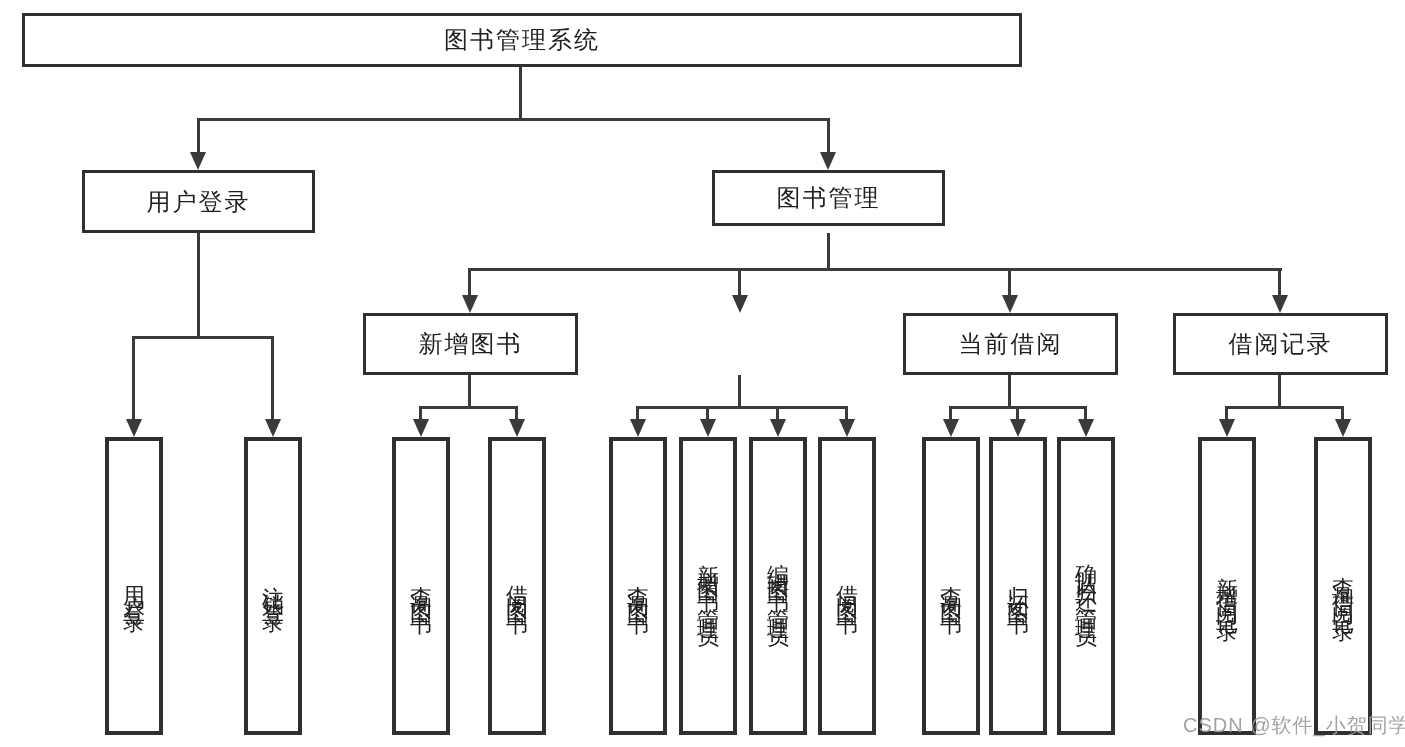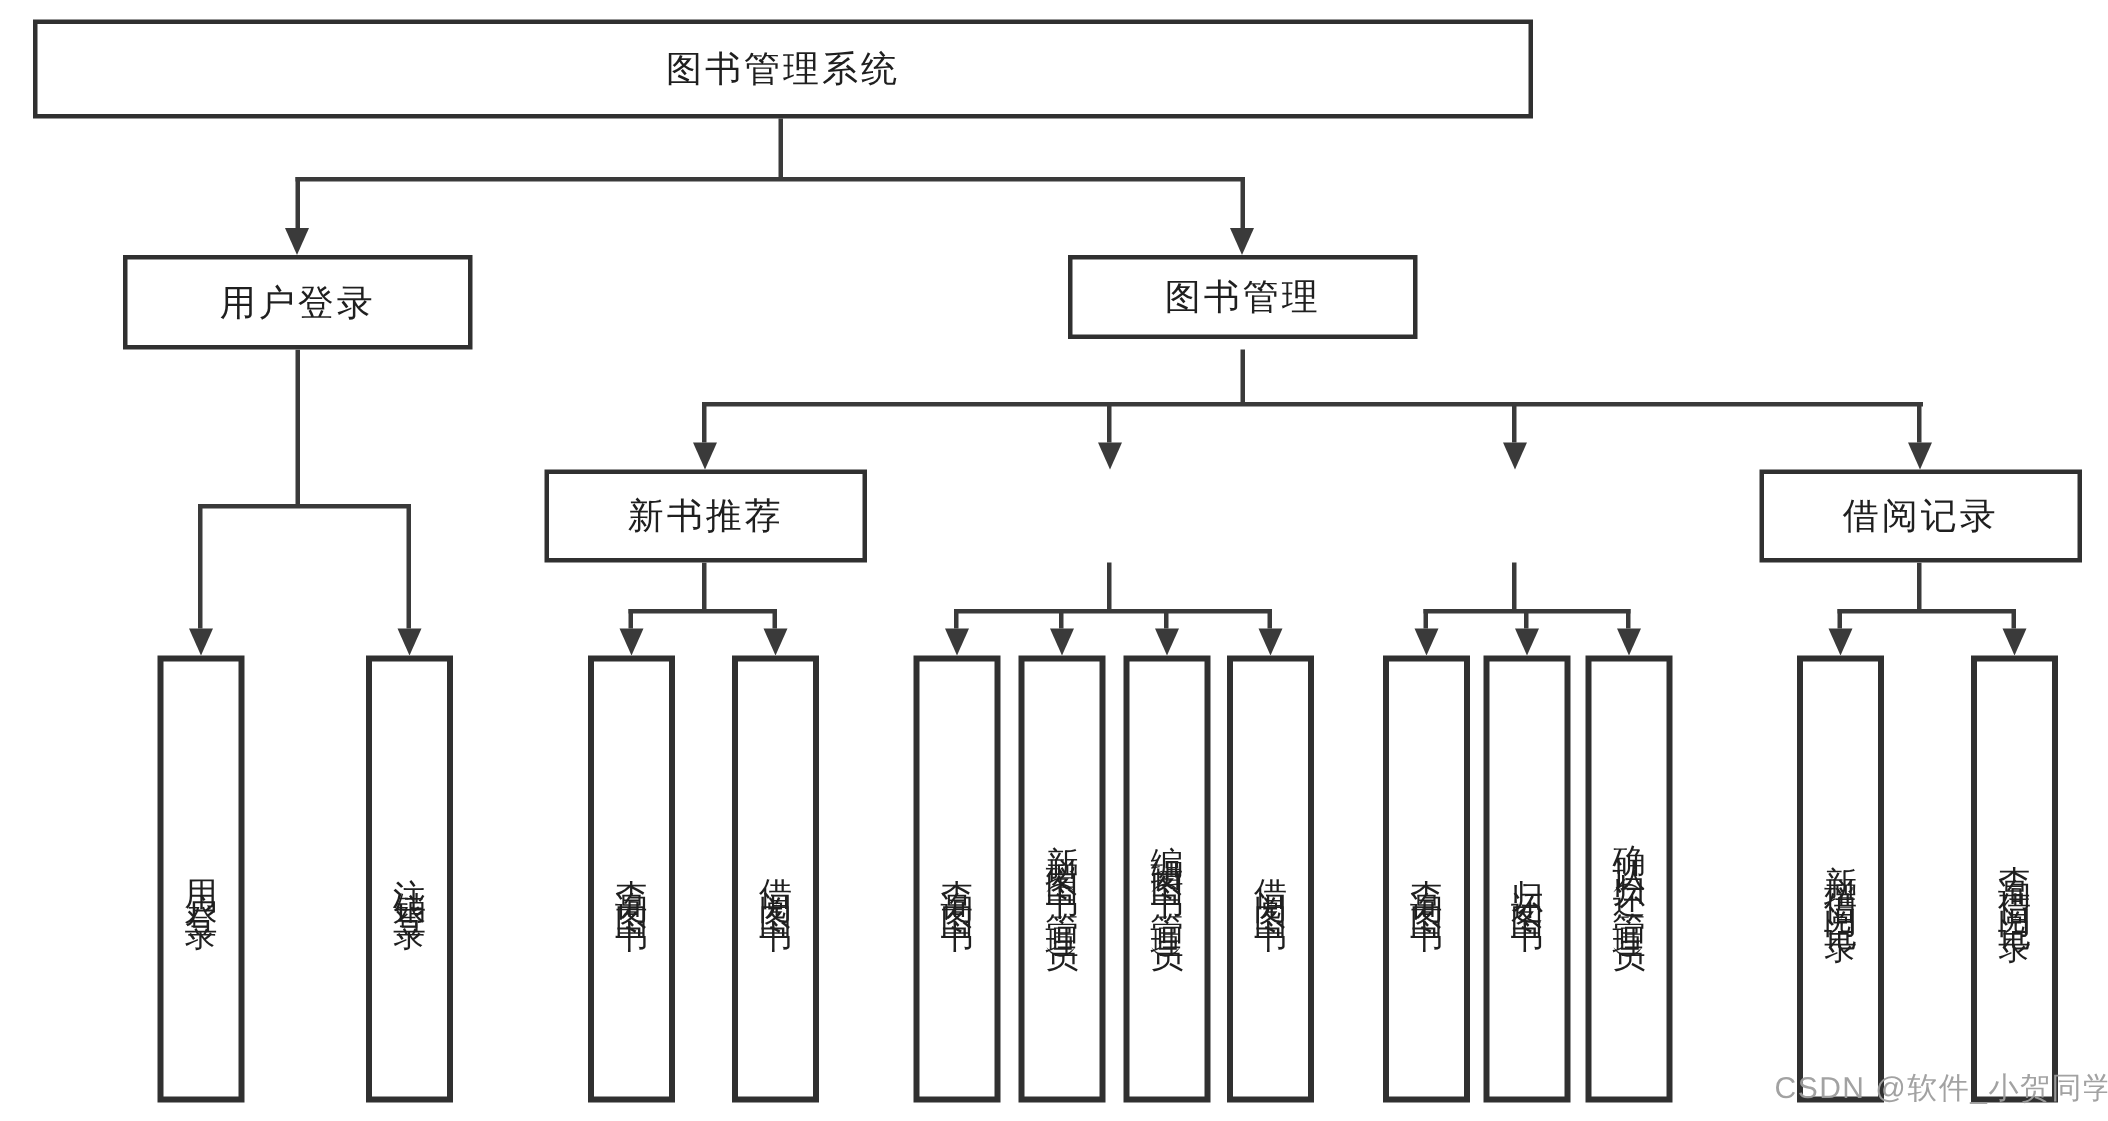--- a/index.html
+++ b/index.html
@@ -79,33 +79,36 @@
   <div class="vl" style="left:1084px;top:406px;height:13px"></div>
   <div class="ah" style="left:1078px;top:419px"></div>
 
   <div class="vl" style="left:1278px;top:375px;height:31px"></div>
   <div class="hl" style="left:1225px;top:406px;width:119px"></div>
   <div class="vl" style="left:1225px;top:406px;height:13px"></div>
   <div class="ah" style="left:1219px;top:419px"></div>
   <div class="vl" style="left:1341px;top:406px;height:13px"></div>
   <div class="ah" style="left:1335px;top:419px"></div>
 
-  <div class="hbox" style="left:22px;top:13px;width:1000px;height:66px">
+  <div class="hbox" style="left:22px;top:13px;width:1000px;height:54px">
     <span>图书管理系统</span>
   </div>
 
   <div class="hbox" style="left:82px;top:170px;width:233px;height:63px">
     <span>用户登录</span>
   </div>
   <div class="hbox" style="left:712px;top:170px;width:233px;height:56px">
     <span>图书管理</span>
   </div>
 
   <div class="hbox" style="left:363px;top:313px;width:215px;height:62px">
-    <span>新书推荐</span>
+    <span>新增图书</span>
+  </div>
+  <div class="hbox" style="left:903px;top:313px;width:215px;height:62px">
+    <span>当前借阅</span>
   </div>
   <div class="hbox" style="left:1173px;top:313px;width:215px;height:62px">
     <span>借阅记录</span>
   </div>
 
   <div class="vbox" style="left:105px;top:437px;width:58px;height:298px">
     <span>用户登录</span>
   </div>
   <div class="vbox" style="left:244px;top:437px;width:58px;height:298px">
     <span>注销登录</span>

